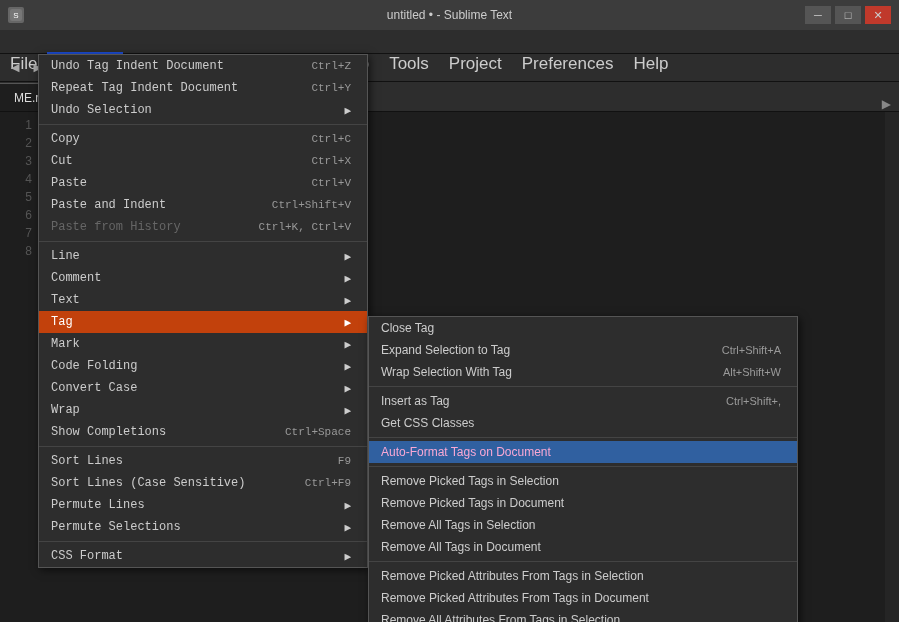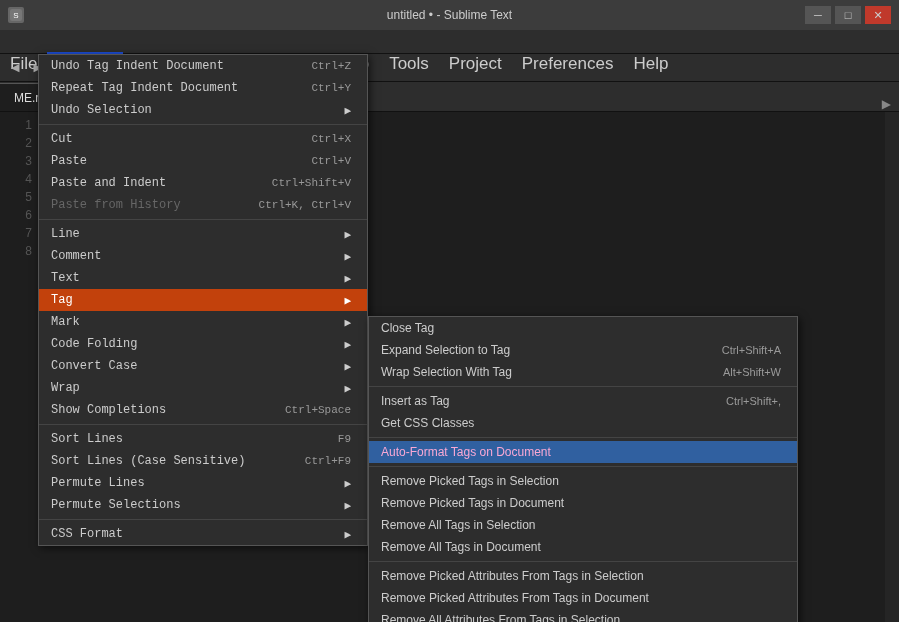--- a/index.html
+++ b/index.html
@@ -280,20 +280,24 @@
   <div class="dropdown-item">
     <span>Repeat Tag Indent Document</span>
     <span class="shortcut">Ctrl+Y</span>
   </div>
   <div class="dropdown-item">
     <span>Undo Selection</span>
     <span class="arrow">▶</span>
   </div>
   <div class="dropdown-separator"></div>
   <div class="dropdown-item">
+    <span>Copy</span>
+    <span class="shortcut">Ctrl+C</span>
+  </div>
+  <div class="dropdown-item">
     <span>Cut</span>
     <span class="shortcut">Ctrl+X</span>
   </div>
   <div class="dropdown-item">
     <span>Paste</span>
     <span class="shortcut">Ctrl+V</span>
   </div>
   <div class="dropdown-item">
     <span>Paste and Indent</span>
     <span class="shortcut">Ctrl+Shift+V</span>

